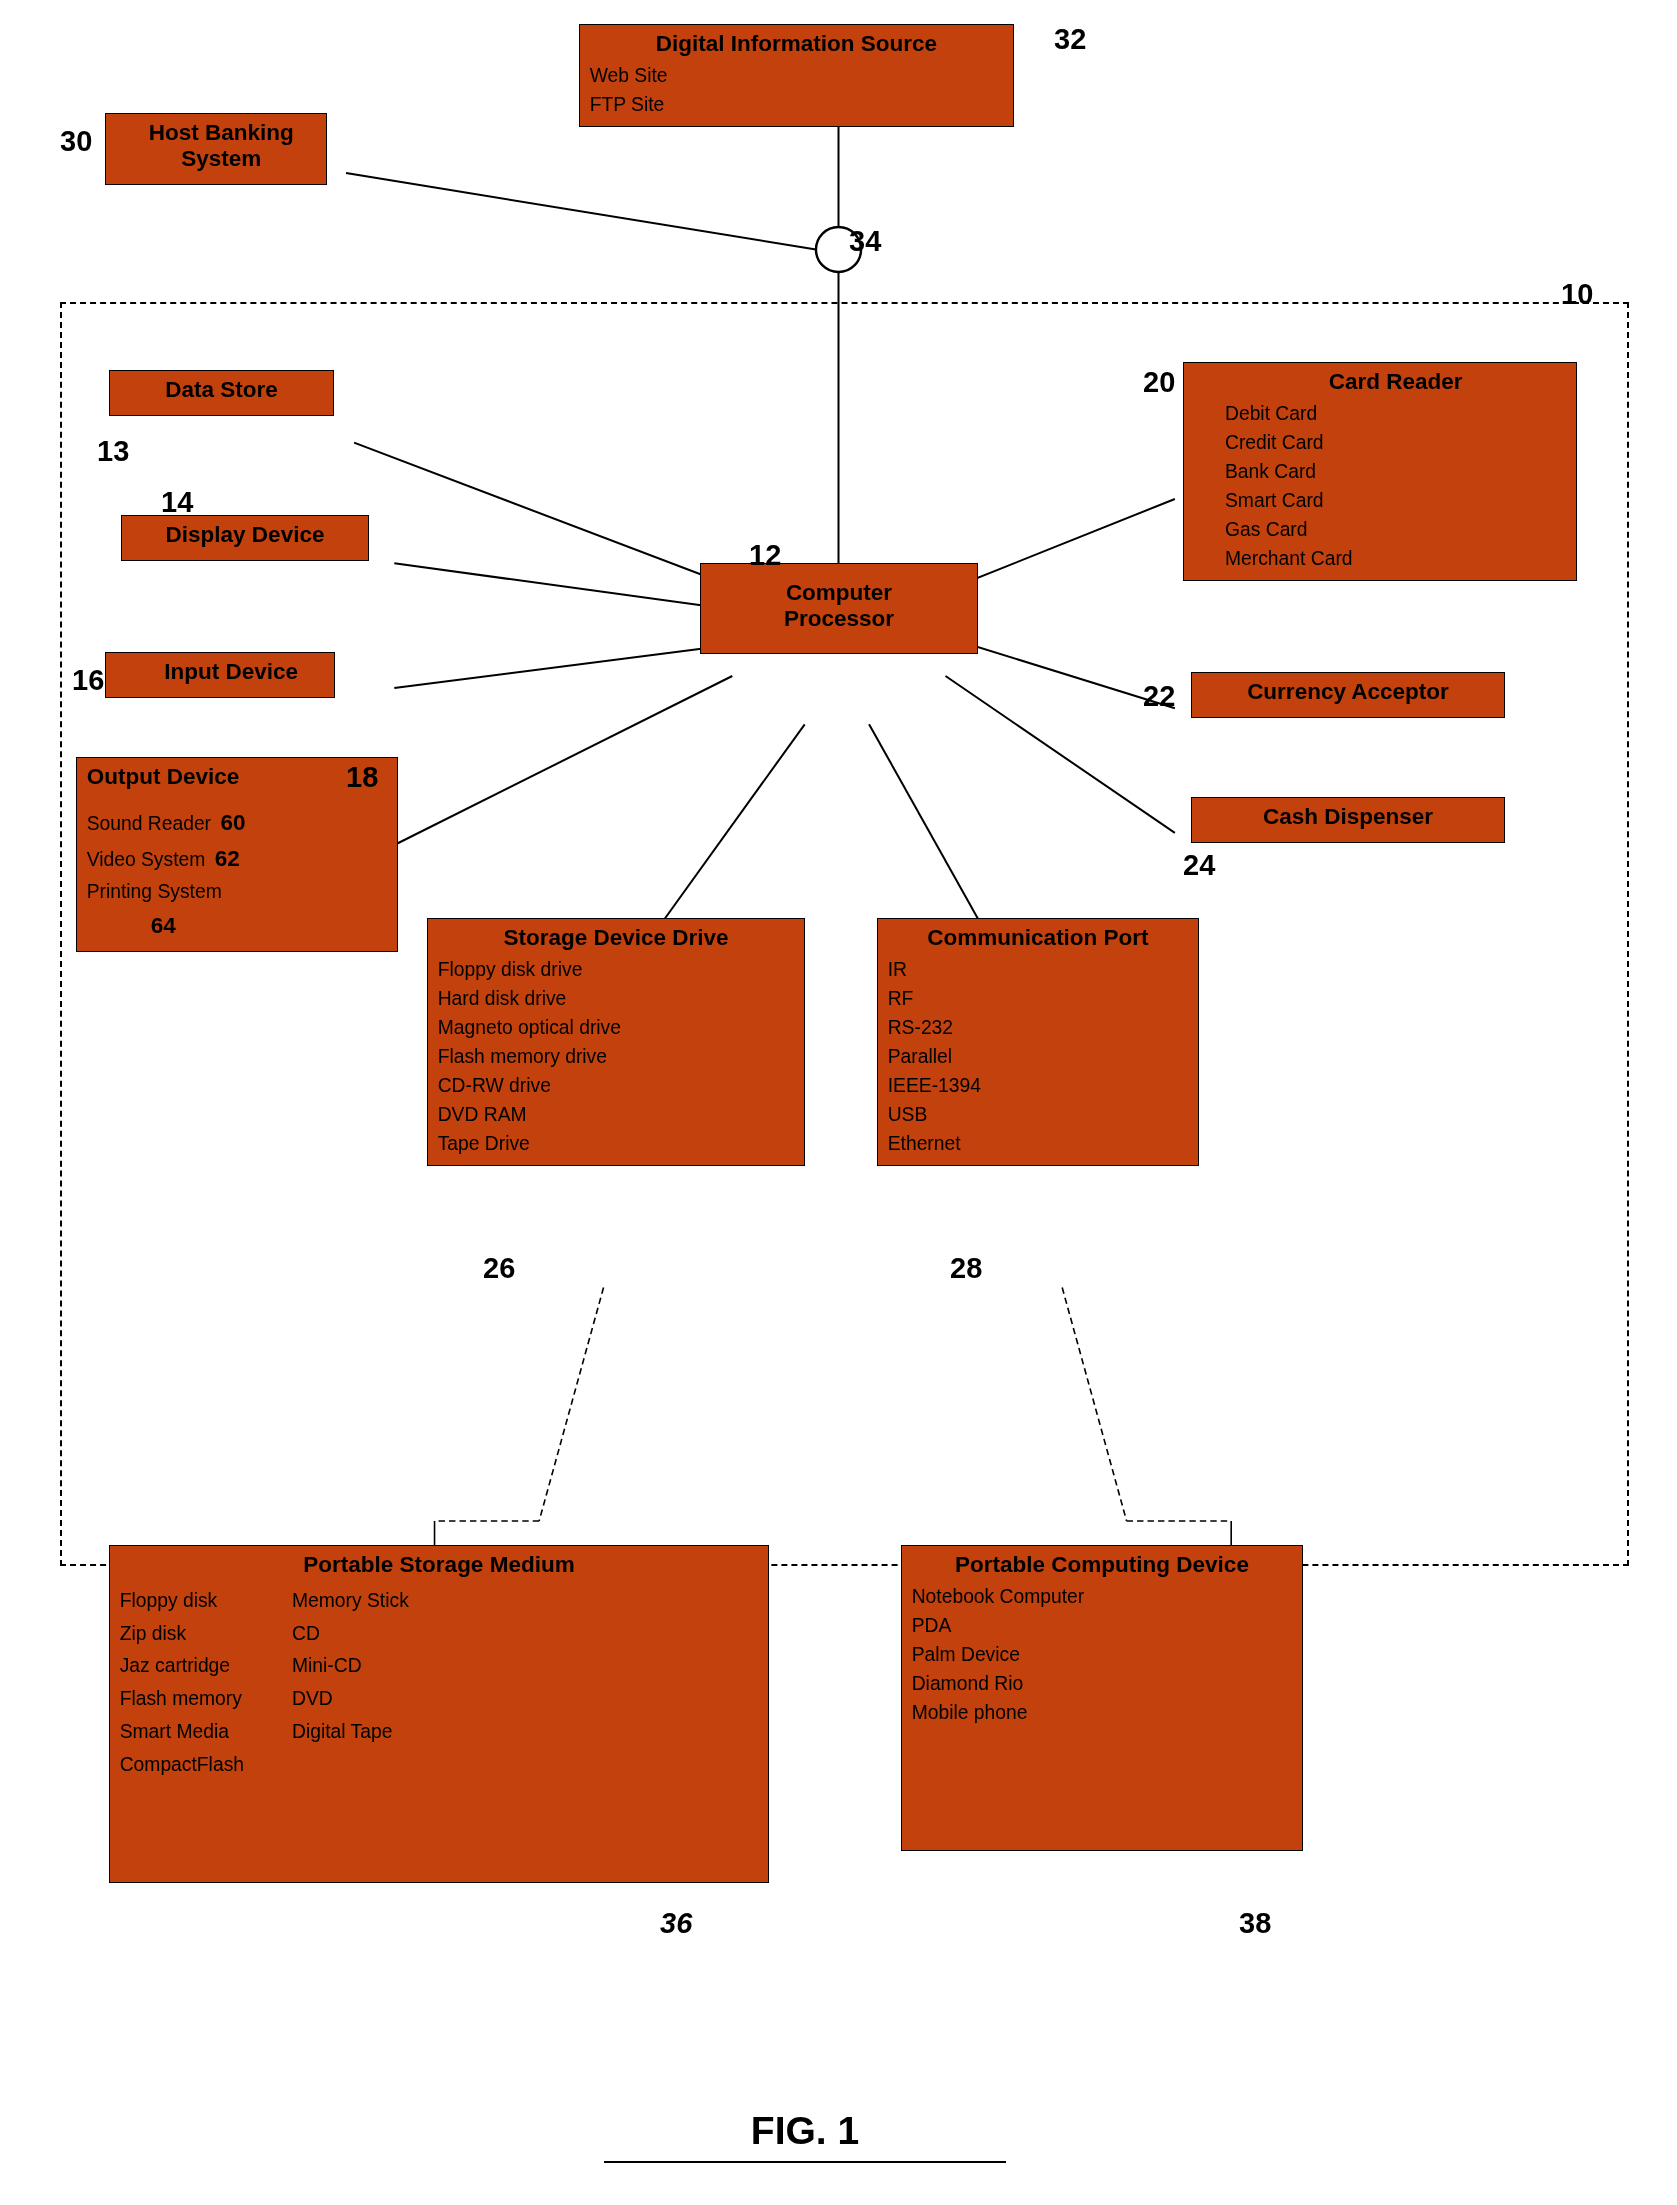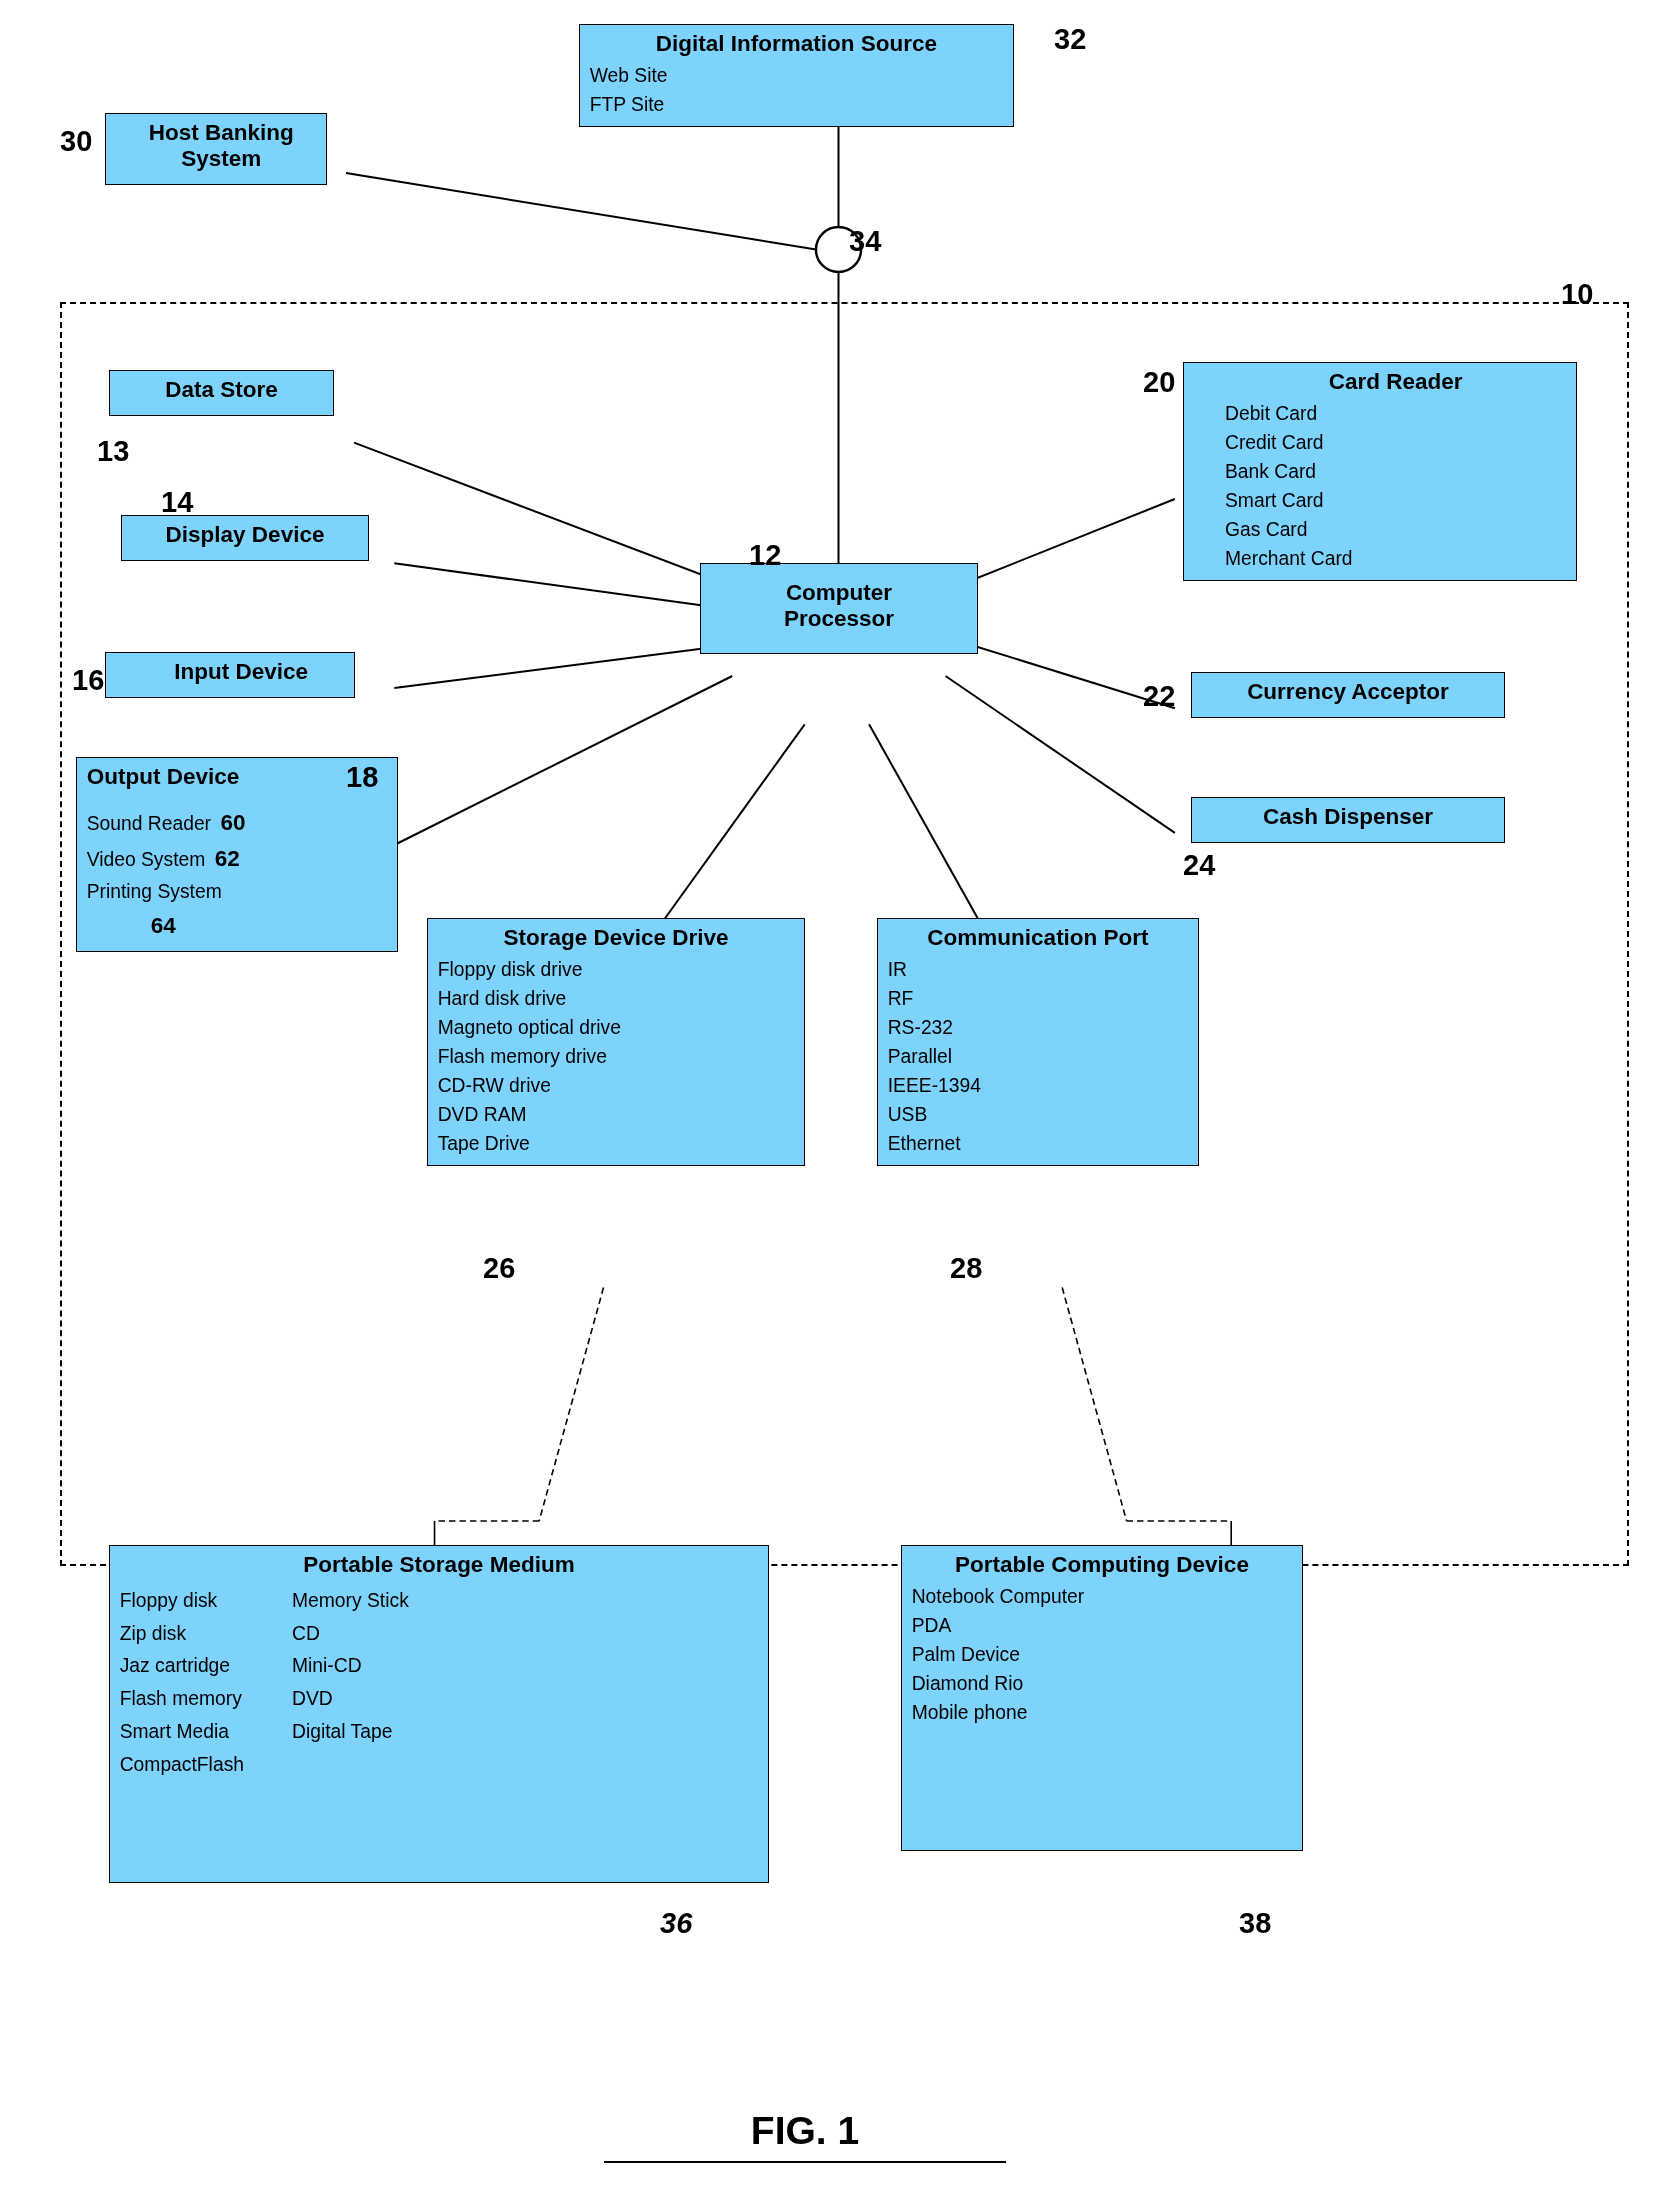--- a/index.html
+++ b/index.html
@@ -25,21 +25,21 @@
       left: 0;
       width: 100%;
       height: 100%;
       pointer-events: none;
     }
 
     
     .box {
       position: absolute;
       border: 1.6px solid #000;
-      background: #7dd3fc;
+      background: #c2410c;
       padding: 6.4px 9.7px;
     }
 
     .box-title {
       font-size: 22.5px;
       font-weight: bold;
       text-align: center;
       display: block;
       margin-bottom: 4.8px;
     }
@@ -167,21 +167,21 @@
   </div>
 
   <div class="box" style="left:121px; top:515px; width:248px; text-align:center;">
     <span class="box-title">Display Device</span>
   </div>
 
   <div class="ref-num" style="left:161px; top:486px;">
     <span>14</span>
   </div>
 
-  <div class="box" style="left:105px; top:652px; width:250px; text-align:center;padding-left:32px;">
+  <div class="box" style="left:105px; top:652px; width:230px; text-align:center;padding-left:32px;">
     <span class="box-title">Input Device</span>
   </div>
 
   <div class="ref-num" style="left:72px; top:664px;">
     <span>16</span>
   </div>
 
   <div class="box" style="left:700px; top:563px; width:278px; text-align:center; padding:16px;">
     <span class="box-title">Computer<br>Processor</span>
   </div>

